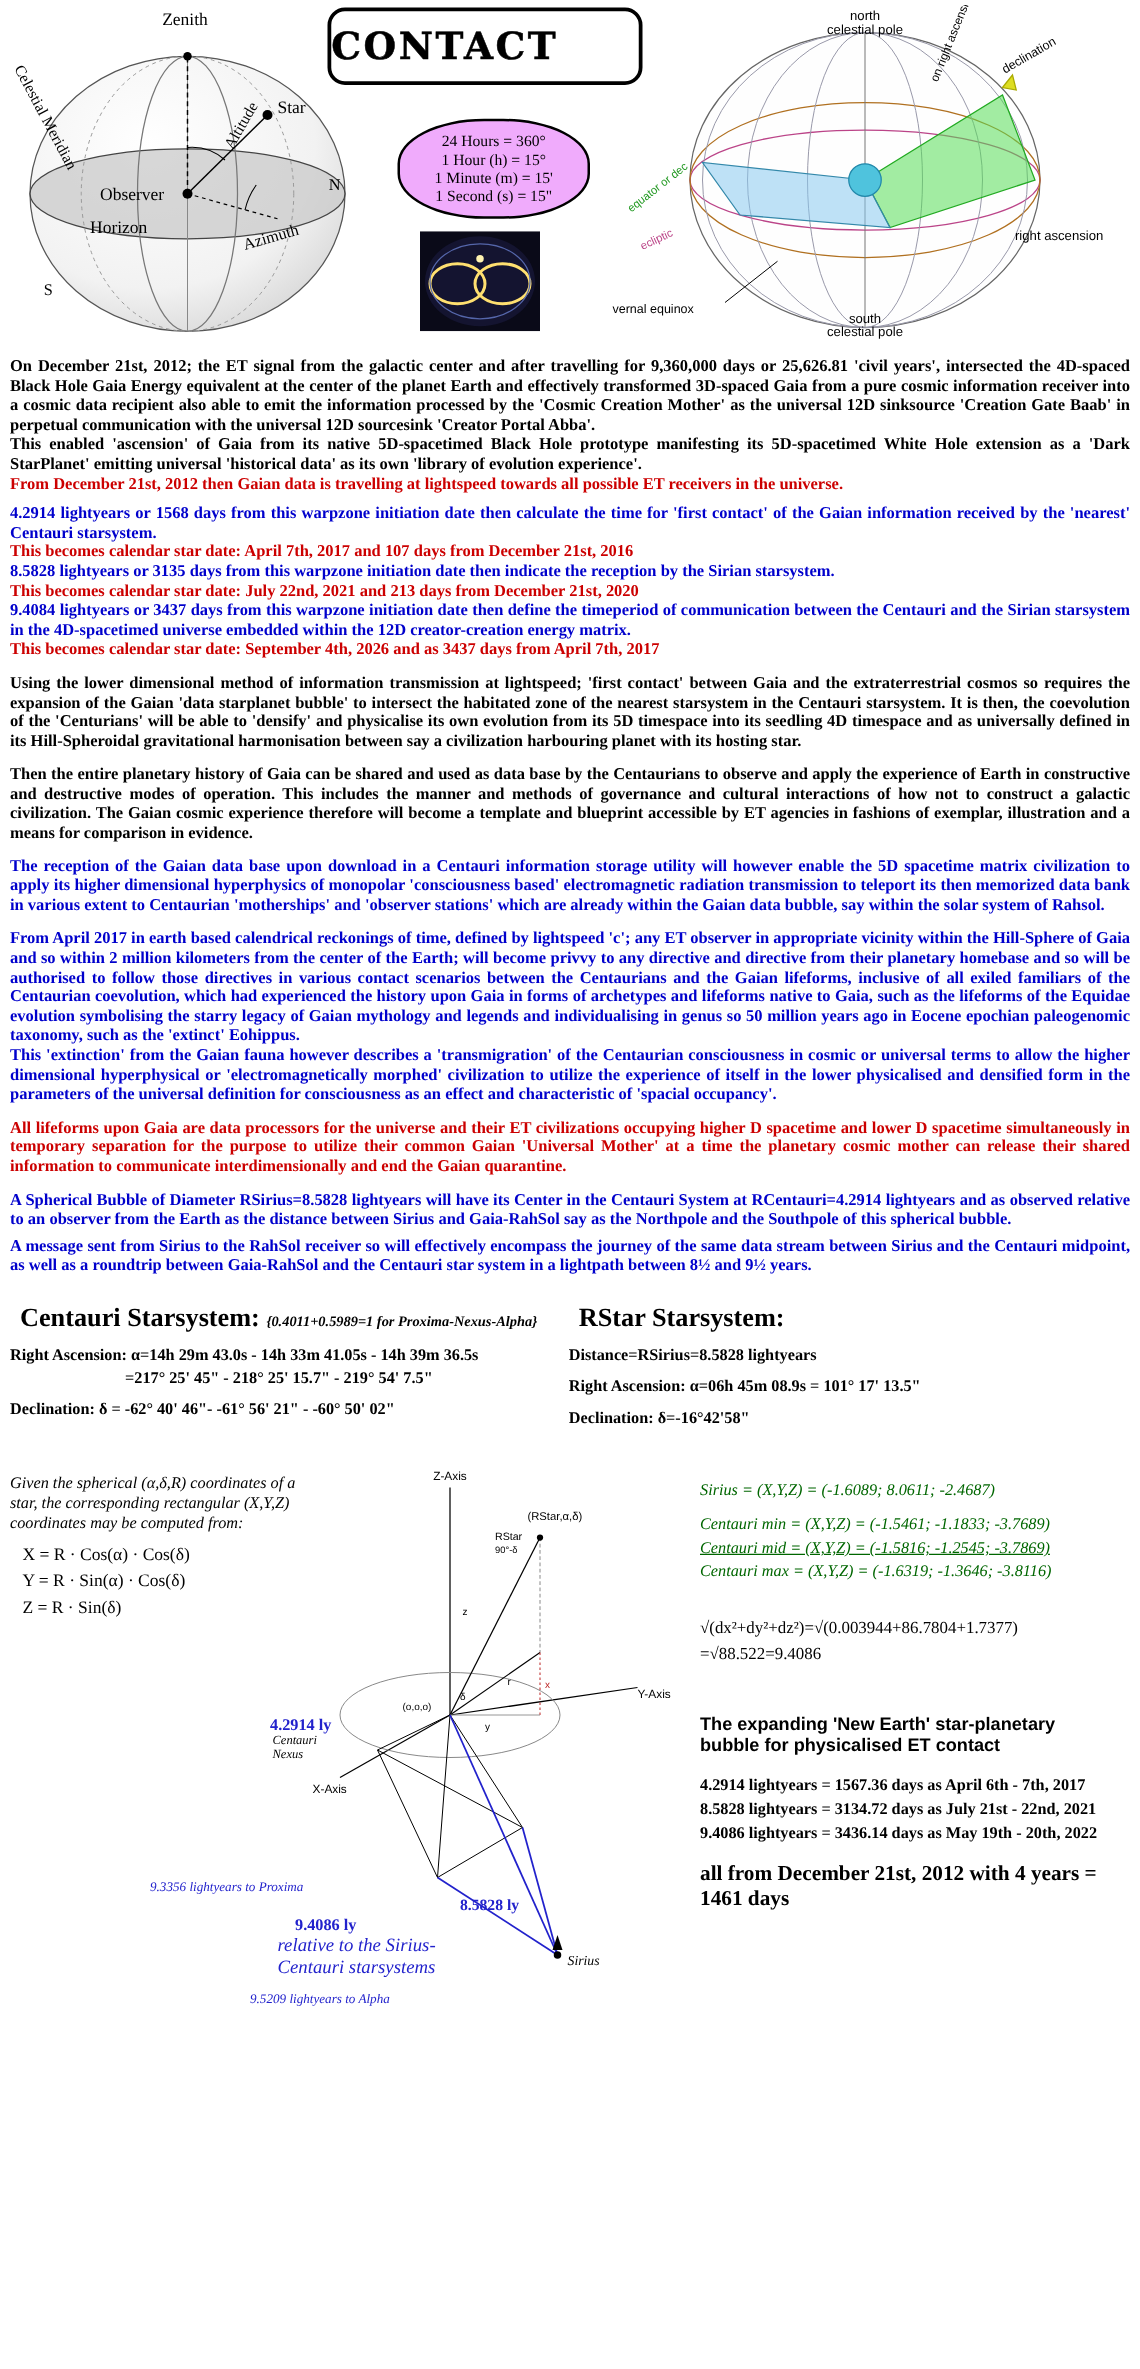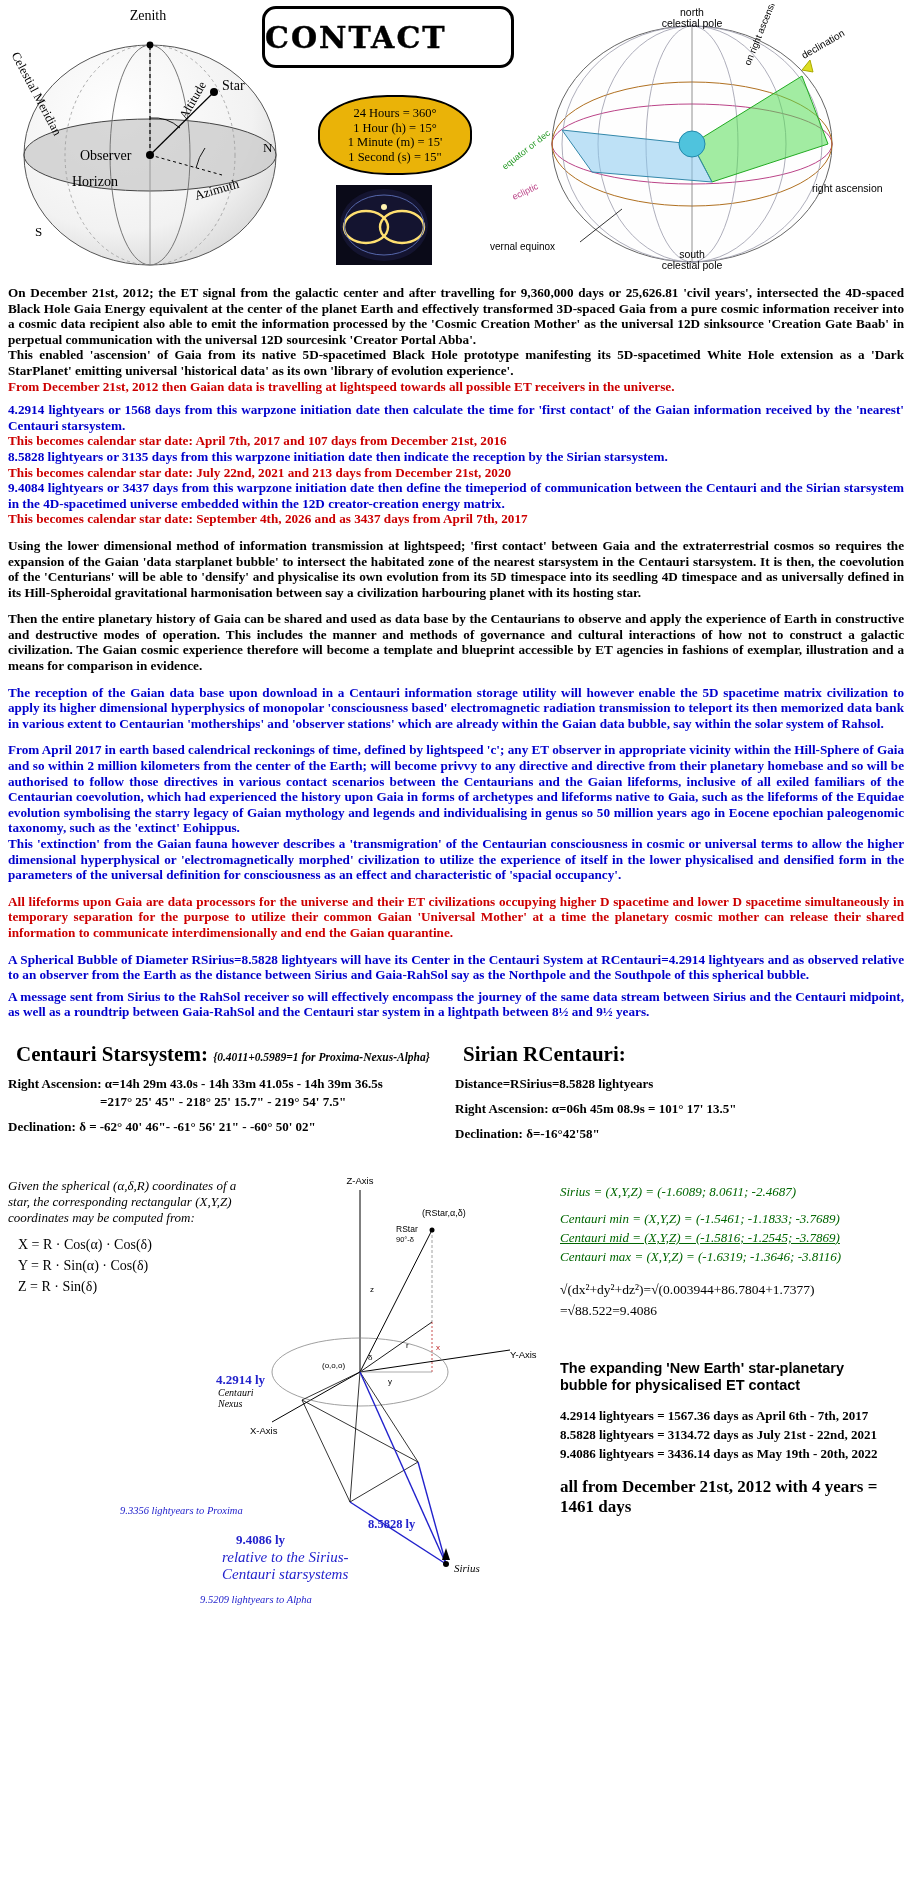--- a/index.html
+++ b/index.html
@@ -20,21 +20,21 @@
     display:flex;align-items:center;
   }
   .title-box .t{
     font-family:"DejaVu Serif", serif;
     font-size:30px;font-weight:bold;letter-spacing:2px;
     -webkit-text-stroke:0.4px #000;
   }
 
   .conv-box{
     position:absolute;left:318px;top:95px;width:150px;height:76px;
-    border:2px solid #000;border-radius:45%/45%;background:#eab308;
+    border:2px solid #000;border-radius:45%/45%;background:#f0abfc;
     display:flex;flex-direction:column;align-items:center;justify-content:center;
     font-size:12.5px;line-height:14.5px;font-family:"Liberation Serif",serif;
   }
 
   .celest{position:absolute;left:0;top:0;width:300px;height:280px;}
   .equat{position:absolute;left:472px;top:4px;width:440px;height:272px;}
   .torus{position:absolute;left:336px;top:185px;width:96px;height:80px;}
 
   
   .body{padding:0 8px 0 8px;}
@@ -57,21 +57,21 @@
   .formula{position:absolute;left:8px;top:6px;width:230px;font-size:13px;font-style:italic;line-height:16px;}
   .formula .eqs{font-style:normal;font-family:"Liberation Serif",serif;font-size:14px;line-height:21px;margin:8px 0 8px 10px;}
   .pyth{font-size:12px;line-height:14px;font-style:italic;margin-top:10px;}
 
   .diagram{position:absolute;left:210px;top:0px;width:330px;height:420px;}
   .lbl{position:absolute;font-size:11px;font-style:italic;}
 
   .rightcol{position:absolute;left:560px;top:10px;width:345px;}
   .rightcol .g{color:#006600;font-style:italic;font-size:13px;line-height:19px;}
   .rightcol .u{text-decoration:underline;}
-  .sqrt{font-size:13.5px;margin-top:14px;line-height:19px;}
+  .sqrt{font-size:13.5px;margin-top:26px;line-height:19px;}
   .newearth{margin-top:40px;font-weight:bold;font-size:14.5px;line-height:17px;font-family:"Liberation Sans",sans-serif;}
   .nelist{margin-top:12px;font-size:13px;line-height:19px;font-weight:bold;}
   .nelast{margin-top:14px;font-size:17px;font-weight:bold;}
 
   svg{display:block;}
 </style>
 </head>
 <body>
 
 <div class="page">
@@ -182,21 +182,21 @@
     <div class="colL">
       <h2>
         <span>Centauri Starsystem:</span>
         <span class="note">{0.4011+0.5989=1 for Proxima-Nexus-Alpha}</span>
       </h2>
       <div class="line">Right Ascension: α=14h 29m 43.0s - 14h 33m 41.05s - 14h 39m 36.5s</div>
       <div class="line" style="margin-top:2px;margin-left:92px">=217° 25'  45" - 218° 25' 15.7" - 219° 54' 7.5"</div>
       <div class="line">Declination:  δ = -62° 40' 46"- -61° 56' 21" - -60° 50' 02"</div>
     </div>
     <div class="colR">
-      <h2>Sirian RCentauri:</h2>
+      <h2>RStar Starsystem:</h2>
       <div class="line">Distance=RSirius=8.5828 lightyears</div>
       <div class="line">Right Ascension: α=06h 45m 08.9s = 101° 17' 13.5"</div>
       <div class="line">Declination:        δ=-16°42'58"</div>
     </div>
   </div>
 
   <div class="lower">
 
     <div class="formula">
       <div>Given the spherical (α,δ,R) coordinates of a star, the corresponding rectangular (X,Y,Z) coordinates may be computed from:</div>

